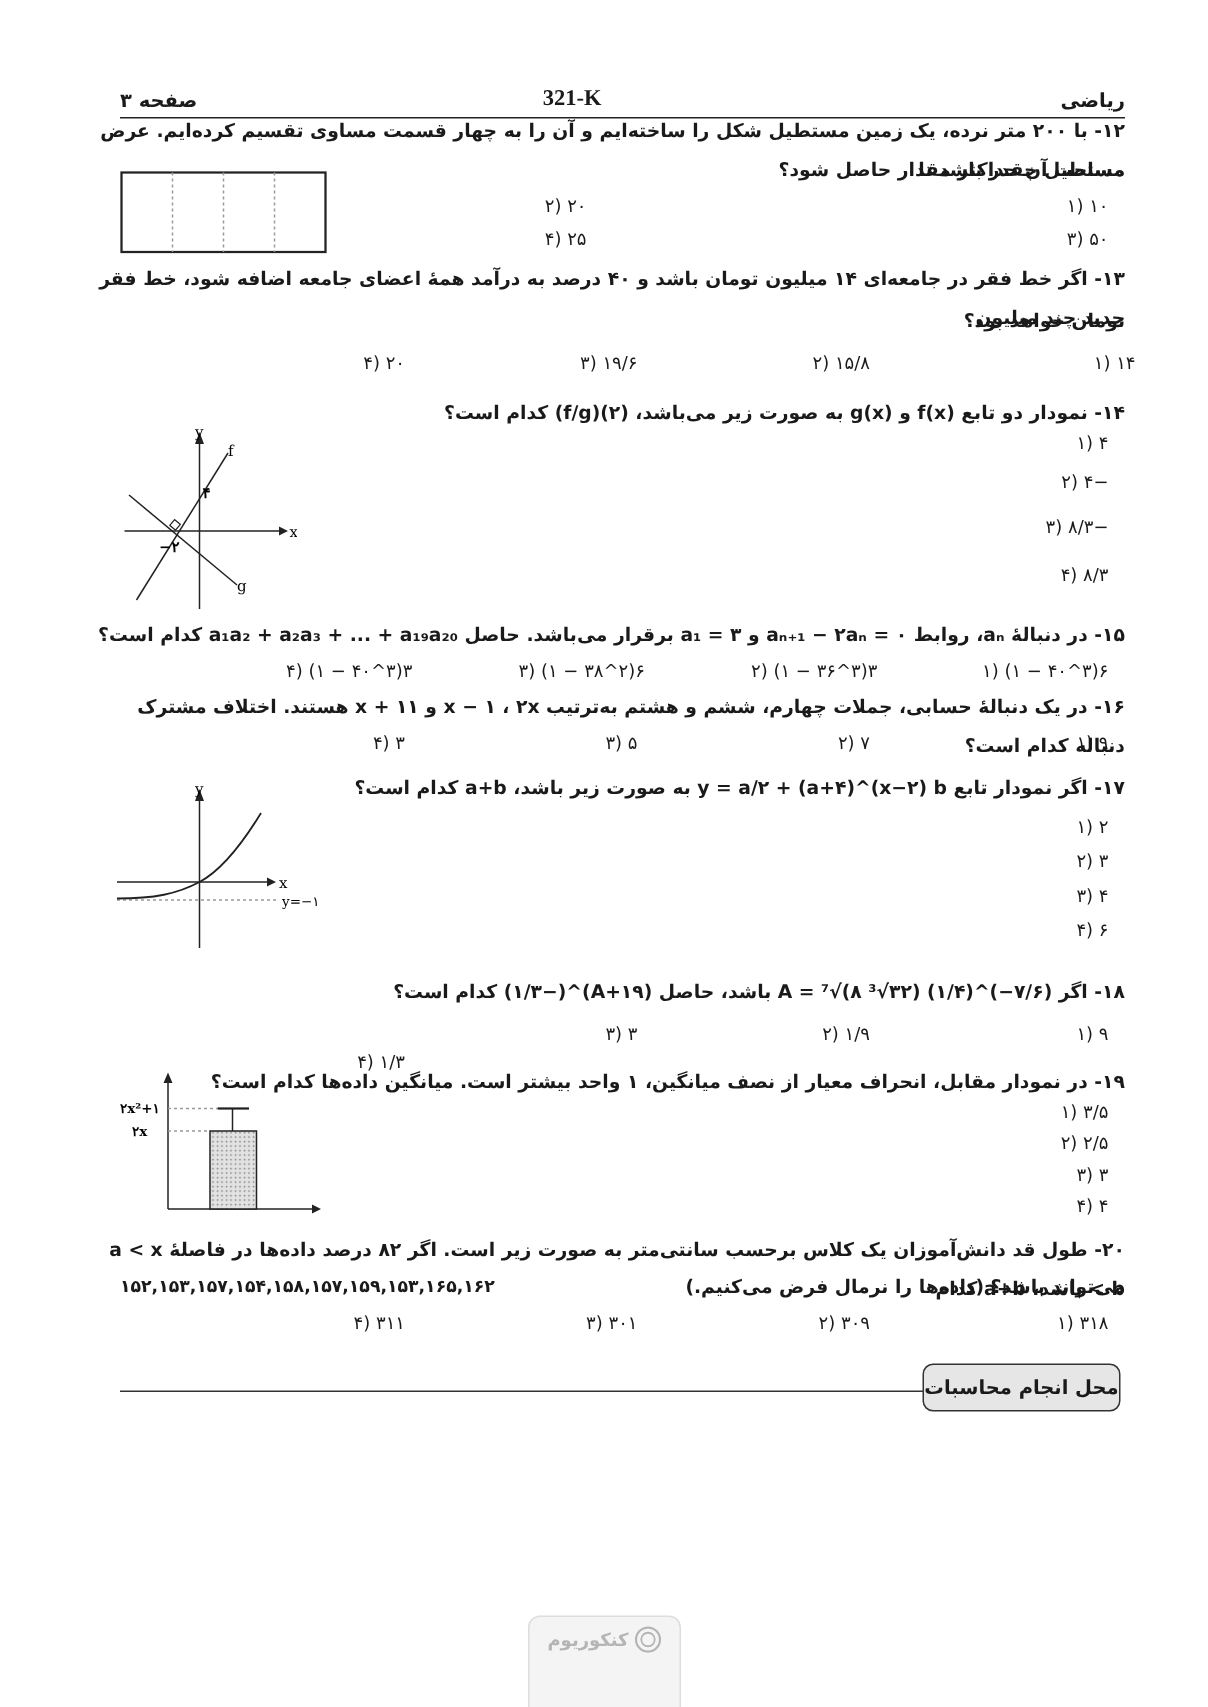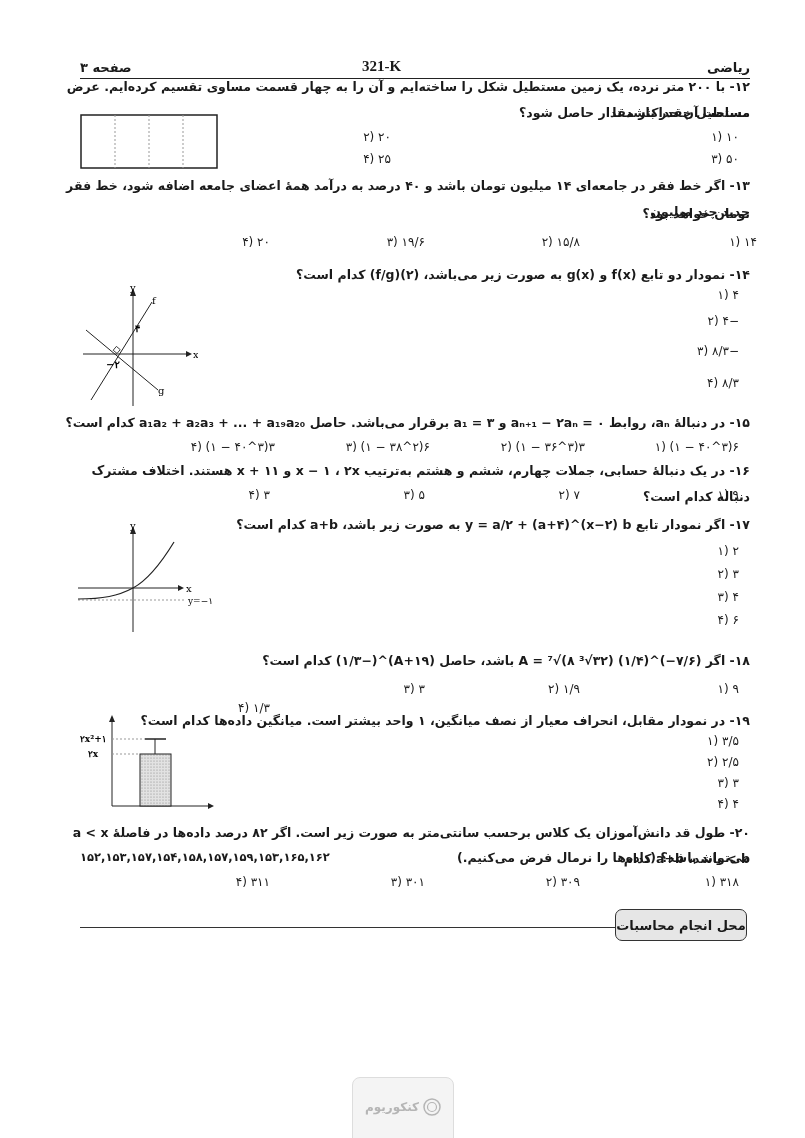--- a/index.html
+++ b/index.html
@@ -167,20 +167,20 @@
 <div class="abs opt" style="left:80px;top:846px;font-weight:bold;font-size:11.5px;">۱۵۲,۱۵۳,۱۵۷,۱۵۴,۱۵۸,۱۵۷,۱۵۹,۱۵۳,۱۶۵,۱۶۲</div>
 <div class="abs opt rtl" style="right:66px;top:871px;">۳۱۸ (۱</div>
 <div class="abs opt rtl" style="right:225px;top:871px;">۳۰۹ (۲</div>
 <div class="abs opt rtl" style="right:380px;top:871px;">۳۰۱ (۳</div>
 <div class="abs opt rtl" style="right:535px;top:871px;">۳۱۱ (۴</div>
 
 <div class="abs calc-line"></div>
 <div class="abs calc-box rtl">محل انجام محاسبات</div>
 
 <div class="abs watermark">
-  <div style="display:flex;align-items:center;justify-content:center;gap:4px;margin-top:20px;direction:rtl;">
+  <div style="display:flex;align-items:center;justify-content:center;gap:4px;margin-top:6px;direction:rtl;">
     <svg width="18" height="18">
       <circle cx="9" cy="9" r="8" fill="none" stroke="#b5b5b5" stroke-width="1.5"></circle>
       <circle cx="9" cy="9" r="4.5" fill="none" stroke="#b5b5b5" stroke-width="1.2"></circle>
     </svg>
     <span>کنکوریوم</span>
   </div>
 </div>
 
 </body></html>

